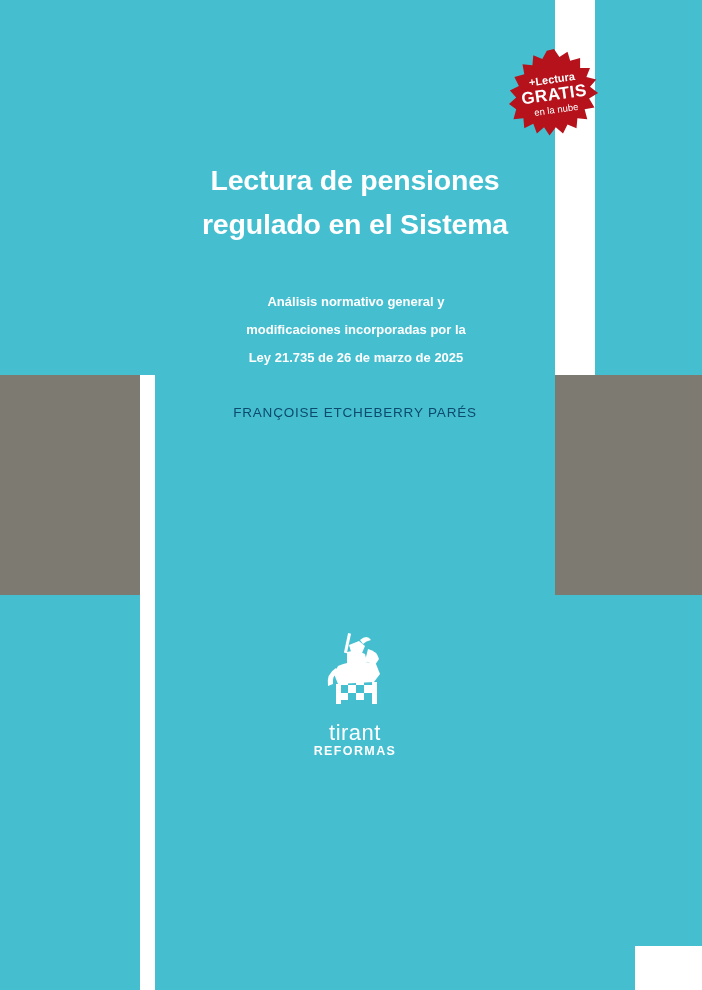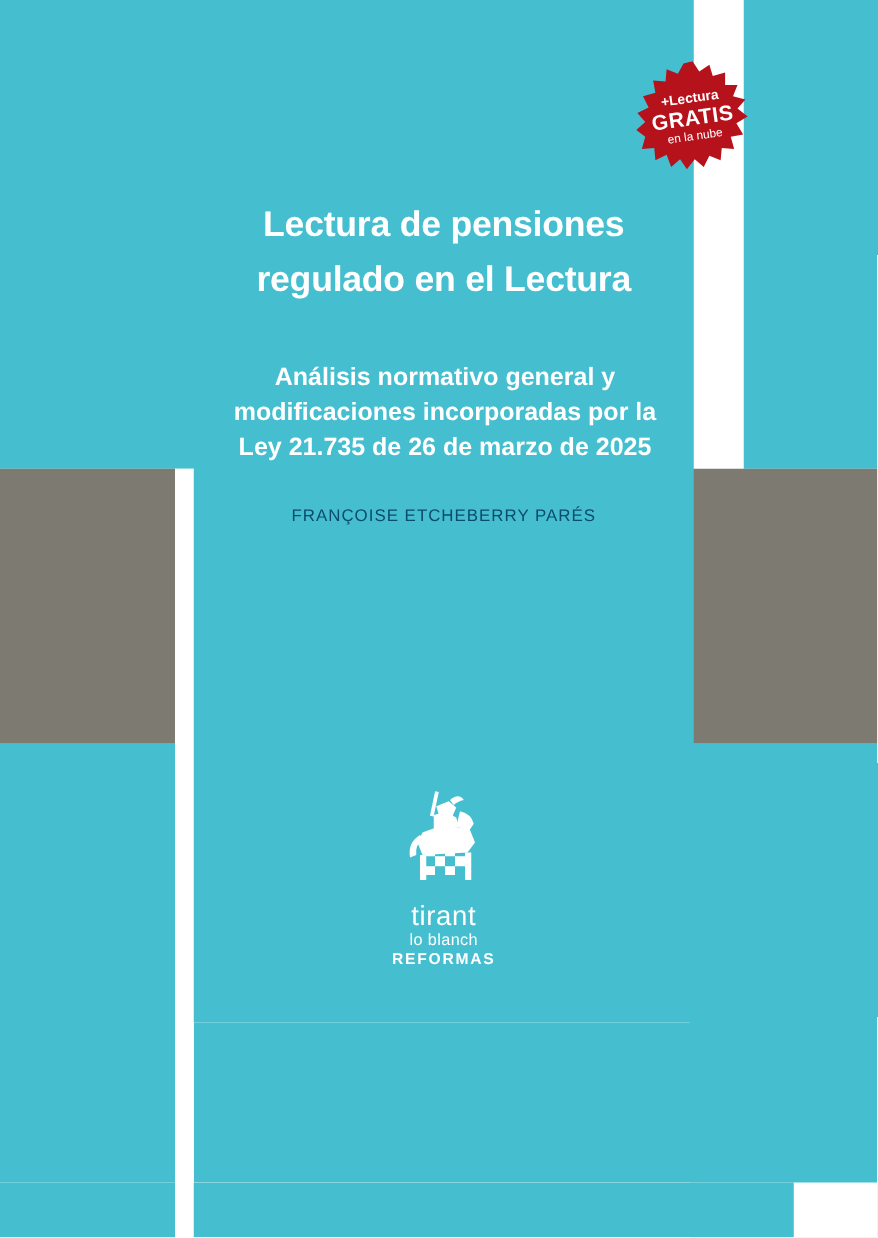--- a/index.html
+++ b/index.html
@@ -88,21 +88,21 @@
   #subtitle-block {
     position: absolute;
     left: 150px;
     top: 288px;
     width: 412px;
     text-align: center;
     color: #ffffff;
   }
   .subtitle-line {
     font-weight: bold;
-    font-size: 20px;
+    font-size: 13px;
     line-height: 28px;
     white-space: nowrap;
   }
 
   
   #author {
     position: absolute;
     left: 155px;
     top: 405px;
     width: 400px;
@@ -188,21 +188,21 @@
   <div id="white-left-gap"></div>
 
   <div class="white" id="bg-bottom-strip"></div>
   <div class="cyan" id="bg-bottom-left-block"></div>
   <div class="cyan" id="bg-bottom-mid-block"></div>
 
   <div id="center-panel"></div>
 
   <div id="title-block">
     <div class="title-line">Lectura de pensiones</div>
-    <div class="title-line">regulado en el Lectura</div>
+    <div class="title-line">regulado en el Sistema</div>
   </div>
 
   <div id="subtitle-block">
     <div class="subtitle-line">Análisis normativo general y</div>
     <div class="subtitle-line">modificaciones incorporadas por la</div>
     <div class="subtitle-line">Ley 21.735 de 26 de marzo de 2025</div>
   </div>
 
   <div id="author">FRANÇOISE ETCHEBERRY PARÉS</div>
 
@@ -231,21 +231,20 @@
           <rect x="40" y="61" width="8" height="7"></rect>
 
           <rect x="20" y="52" width="5" height="20"></rect>
           <rect x="56" y="50" width="5" height="22"></rect>
 
           <path d="M20 36 q-10 6 -8 18 l5 -2 q-1 -9 6 -12 z"></path>
         </g>
       </svg>
     </span>
     <div id="brand-name">tirant</div>
-    <div id="brand-sub">lo blanch</div>
     <div id="collection">REFORMAS</div>
   </div>
 
   <div id="badge">
     <svg width="90" height="90" viewBox="0 0 100 100" aria-hidden="true">
       <polygon fill="#b5121b" points="50,0 56,9 65,3 68,13 79,10 79,21 90,21 86,31 97,34 90,42 99,49 89,55 95,65 84,67 87,78 76,77 75,88 65,84 60,94 52,87 45,96 39,87 31,94 27,83 17,88 16,77 5,78 8,67 0,61 8,54 1,46 11,41 6,31 17,28 15,17 26,18 27,7 37,11 42,2"></polygon>
     </svg>
     <div id="badge-text">
       <div id="badge-l1">+Lectura</div>
       <div id="badge-l2">GRATIS</div>

